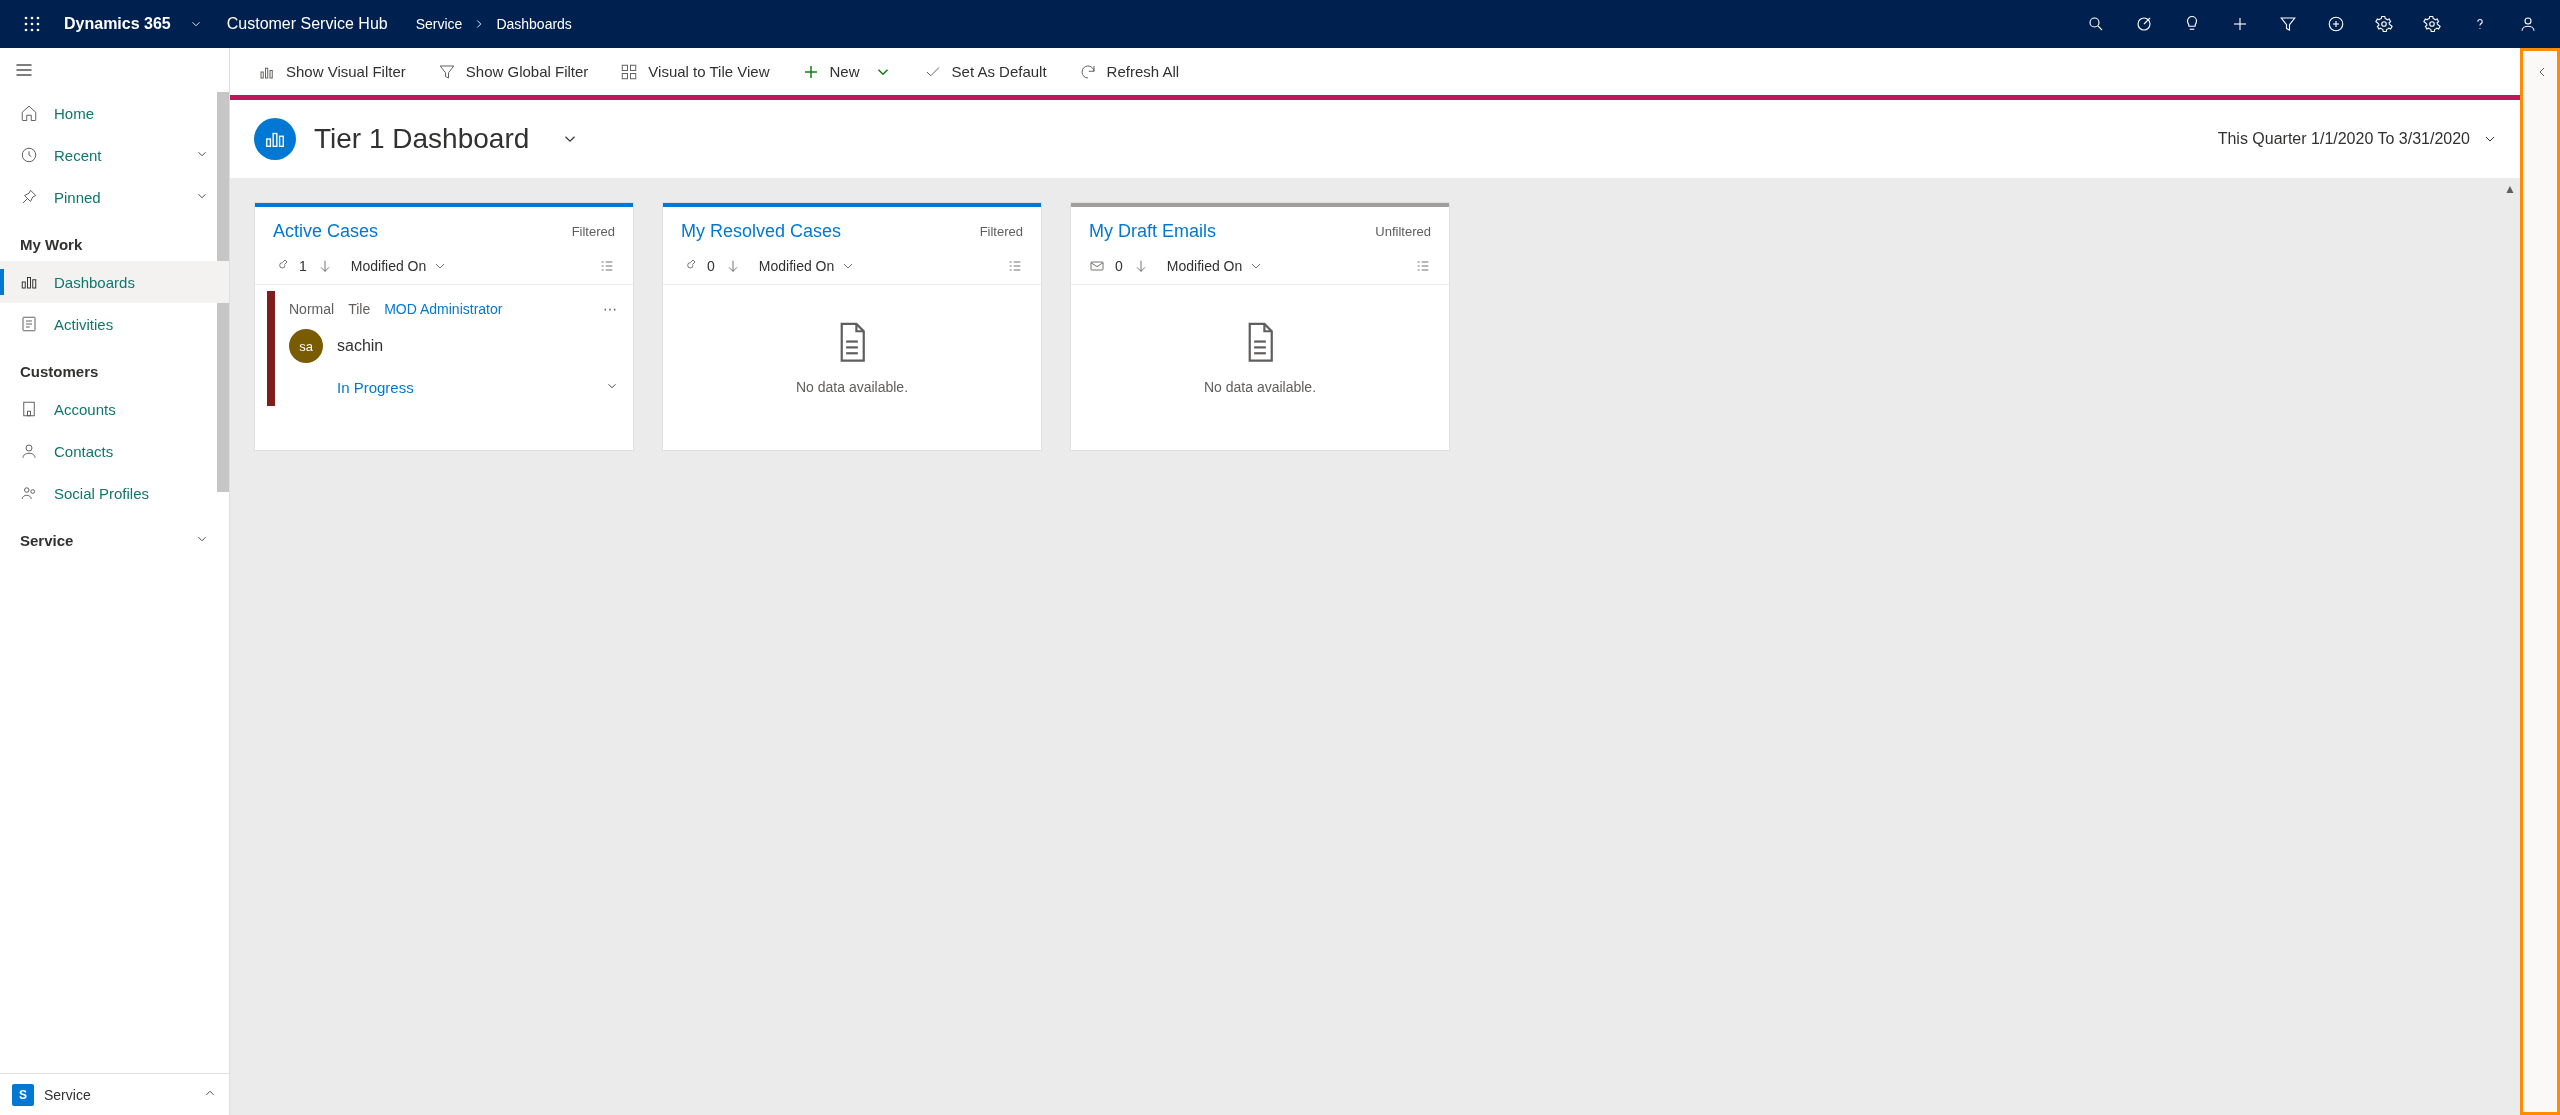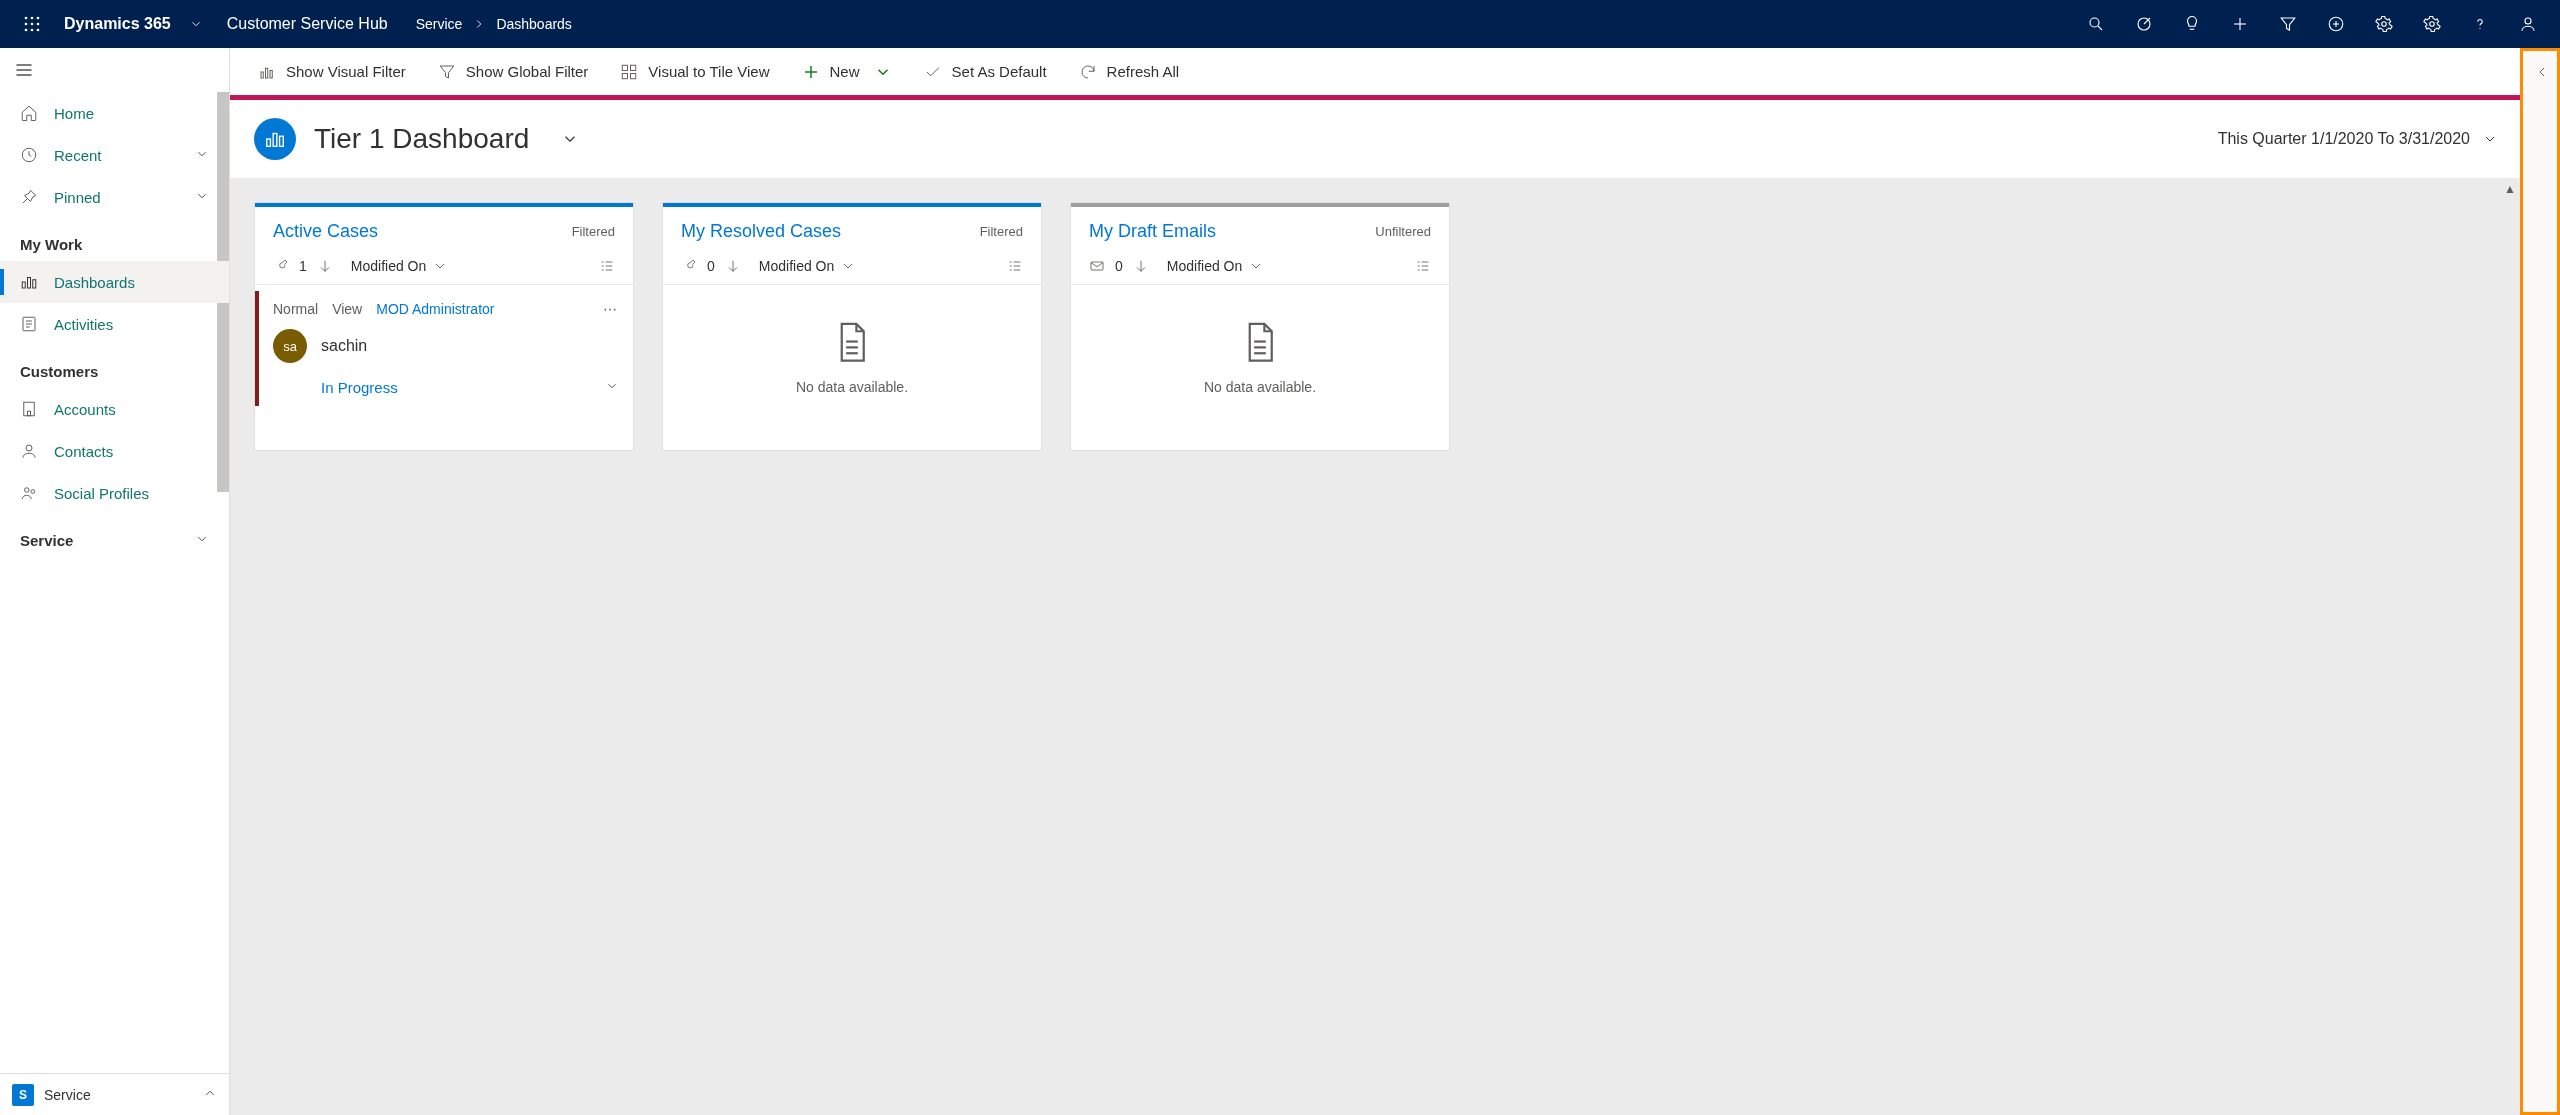--- a/index.html
+++ b/index.html
@@ -58,21 +58,21 @@
     .card.gray .top-accent { background: #a19f9d; }
     .card-title-row { display: flex; align-items: center; padding: 14px 18px 10px; }
     .card-title { font-size: 18px; color: #0078d4; font-weight: 400; cursor: pointer; }
     .card-filter-label { margin-left: auto; font-size: 13px; color: #605e5c; }
     .card-controls { display: flex; align-items: center; padding: 6px 18px 10px; gap: 10px; border-bottom: 1px solid #edebe9; }
     .card-controls .cc-item { display: flex; align-items: center; gap: 6px; font-size: 14px; color: #323130; cursor: pointer; }
     .card-controls svg { width: 16px; height: 16px; stroke: #605e5c; fill: none; stroke-width: 1.3; }
     .card-controls .sort-col { margin-left: 8px; }
     .card-controls .right-icon { margin-left: auto; }
     .card-body { min-height: 165px; }
-    .record-row { border-left: 4px solid #7f1d1d; margin: 6px 0 0 0; padding: 10px 14px 10px 14px; }
+    .record-row { border-left: 8px solid #7f1d1d; margin: 6px 0 0 12px; padding: 10px 14px 10px 14px; }
     .record-meta { display: flex; align-items: center; gap: 14px; font-size: 14px; color: #605e5c; }
     .record-meta .link { color: #0078d4; cursor: pointer; }
     .record-meta .more { margin-left: auto; letter-spacing: 2px; cursor: pointer; color: #605e5c; }
     .record-name-row { display: flex; align-items: center; gap: 14px; padding: 12px 0 6px; }
     .avatar-circle { width: 34px; height: 34px; border-radius: 50%; background: #7a5c00; color: #fff; display: flex; align-items: center; justify-content: center; font-size: 13px; }
     .record-name { font-size: 16px; color: #323130; }
     .record-status-row { display: flex; align-items: center; padding: 10px 0 0 48px; }
     .record-status { color: #0078d4; font-size: 15px; cursor: pointer; }
     .record-status-row .chev { margin-left: auto; }
     .empty-state { display: flex; flex-direction: column; align-items: center; justify-content: center; padding: 36px 0; gap: 14px; color: #605e5c; }
@@ -411,21 +411,21 @@
                 <line x1="10" y1="12" x2="20" y2="12"></line>
                 <line x1="4" y1="18" x2="7" y2="18"></line>
                 <line x1="10" y1="18" x2="20" y2="18"></line>
               </svg>
             </span>
         </div>
         <div class="card-body">
           <div class="record-row">
             <div class="record-meta">
               <span>Normal</span>
-              <span>View</span>
+              <span>Tile</span>
               <span class="link">MOD Administrator</span>
               <span class="more">⋯</span>
             </div>
             <div class="record-name-row">
               <div class="avatar-circle">sa</div>
               <div class="record-name">sachin</div>
             </div>
             <div class="record-status-row">
               <span class="record-status">In Progress</span>
               <span class="chev"><svg class="chev-svg" viewBox="0 0 24 24">

